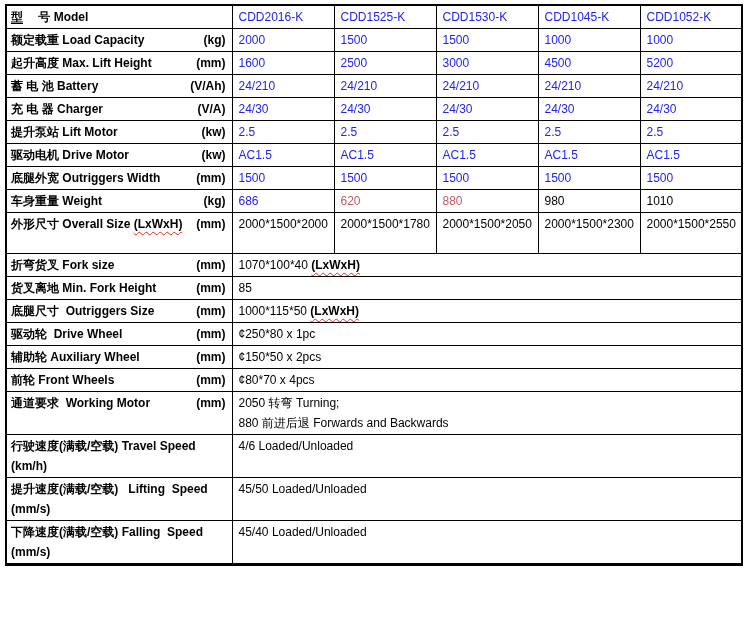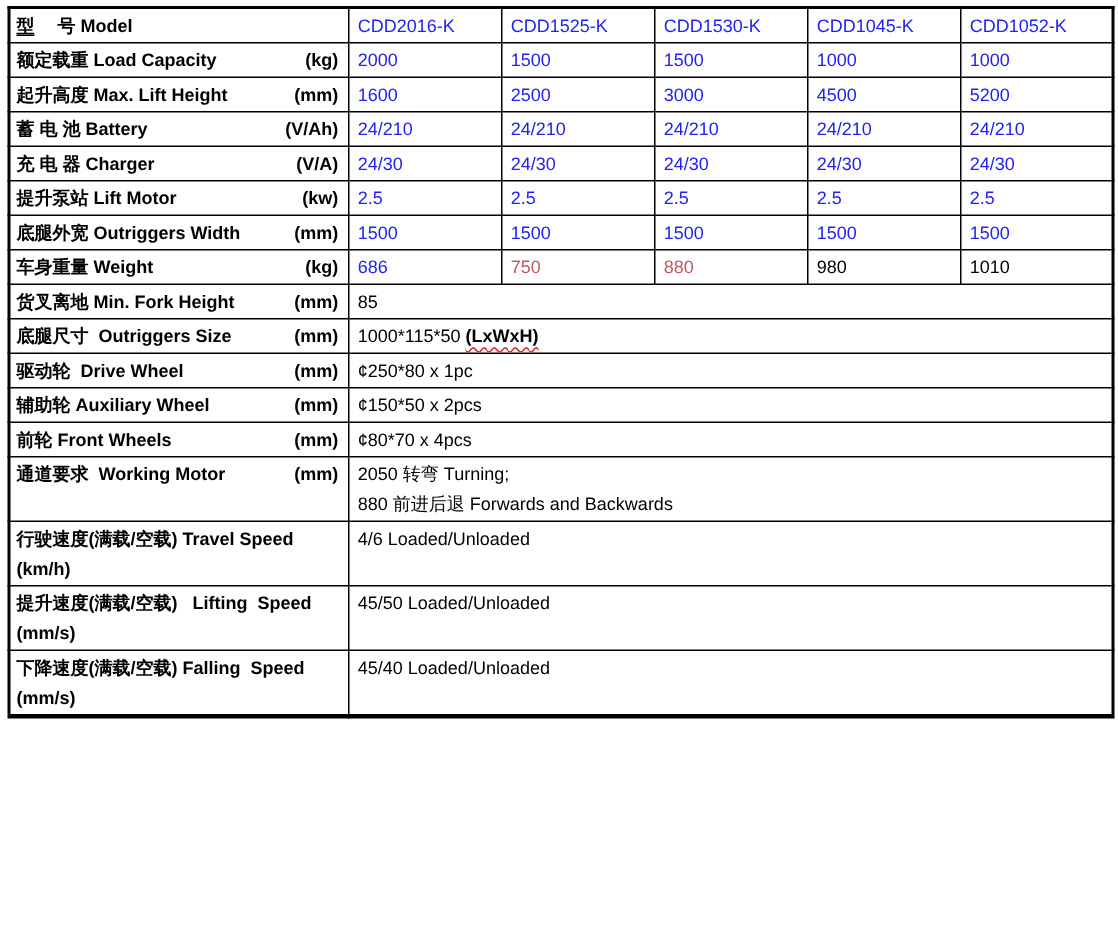--- a/index.html
+++ b/index.html
@@ -118,42 +118,79 @@
           </td>
           <td class="val blue">2.5</td>
           <td class="val blue">2.5</td>
           <td class="val blue">2.5</td>
           <td class="val blue">2.5</td>
           <td class="val blue">2.5</td>
         </tr>
         <tr>
           <td class="lbl">
             <div class="lline">
+              <span class="lname"><span>驱动电机 Drive Motor</span></span>
+              <span class="unit">(kw)</span>
+            </div>
+          </td>
+          <td class="val blue">AC1.5</td>
+          <td class="val blue">AC1.5</td>
+          <td class="val blue">AC1.5</td>
+          <td class="val blue">AC1.5</td>
+          <td class="val blue">AC1.5</td>
+        </tr>
+        <tr>
+          <td class="lbl">
+            <div class="lline">
               <span class="lname"><span>底腿外宽 Outriggers Width</span></span>
               <span class="unit">(mm)</span>
             </div>
           </td>
           <td class="val blue">1500</td>
           <td class="val blue">1500</td>
           <td class="val blue">1500</td>
           <td class="val blue">1500</td>
           <td class="val blue">1500</td>
         </tr>
         <tr>
           <td class="lbl">
             <div class="lline">
               <span class="lname"><span>车身重量 Weight</span></span>
               <span class="unit">(kg)</span>
             </div>
           </td>
           <td class="val blue">686</td>
-          <td class="val red">750</td>
+          <td class="val red">620</td>
           <td class="val red">880</td>
           <td class="val">980</td>
           <td class="val">1010</td>
+        </tr>
+        <tr class="tall">
+          <td class="lbl">
+            <div class="lline">
+              <span class="lname"><span>外形尺寸 Overall Size </span><span class="sq">(LxWxH)</span></span>
+              <span class="unit">(mm)</span>
+            </div>
+          </td>
+          <td class="val brk">2000*1500*2000</td>
+          <td class="val brk">2000*1500*1780</td>
+          <td class="val brk">2000*1500*2050</td>
+          <td class="val brk">2000*1500*2300</td>
+          <td class="val brk">2000*1500*2550</td>
+        </tr>
+        <tr>
+          <td class="lbl">
+            <div class="lline">
+              <span class="lname"><span>折弯货叉 Fork size</span></span>
+              <span class="unit">(mm)</span>
+            </div>
+          </td>
+          <td colspan="5" class="val">
+            <div class="vline"><span>1070*100*40 </span><span class="b sq">(LxWxH)</span></div>
+          </td>
         </tr>
         <tr>
           <td class="lbl">
             <div class="lline">
               <span class="lname"><span>货叉离地 Min. Fork Height</span></span>
               <span class="unit">(mm)</span>
             </div>
           </td>
           <td colspan="5" class="val">
             <div class="vline"><span>85</span></div>

